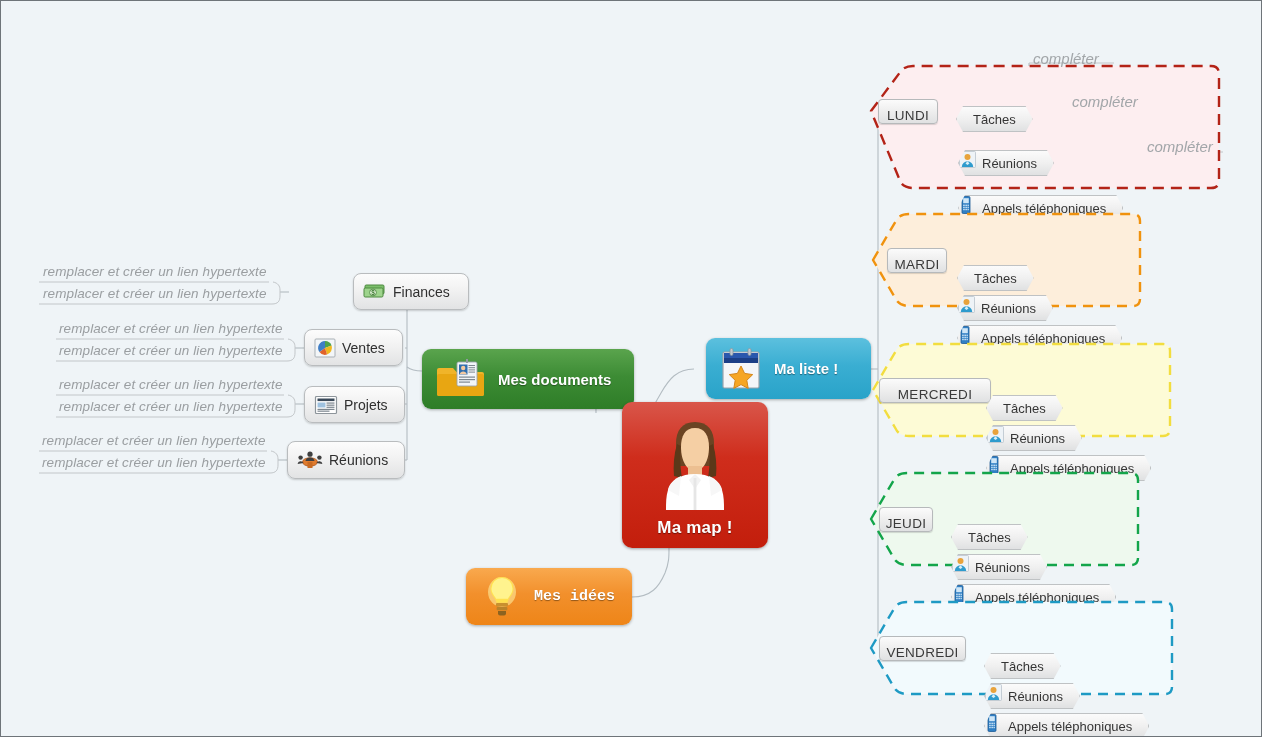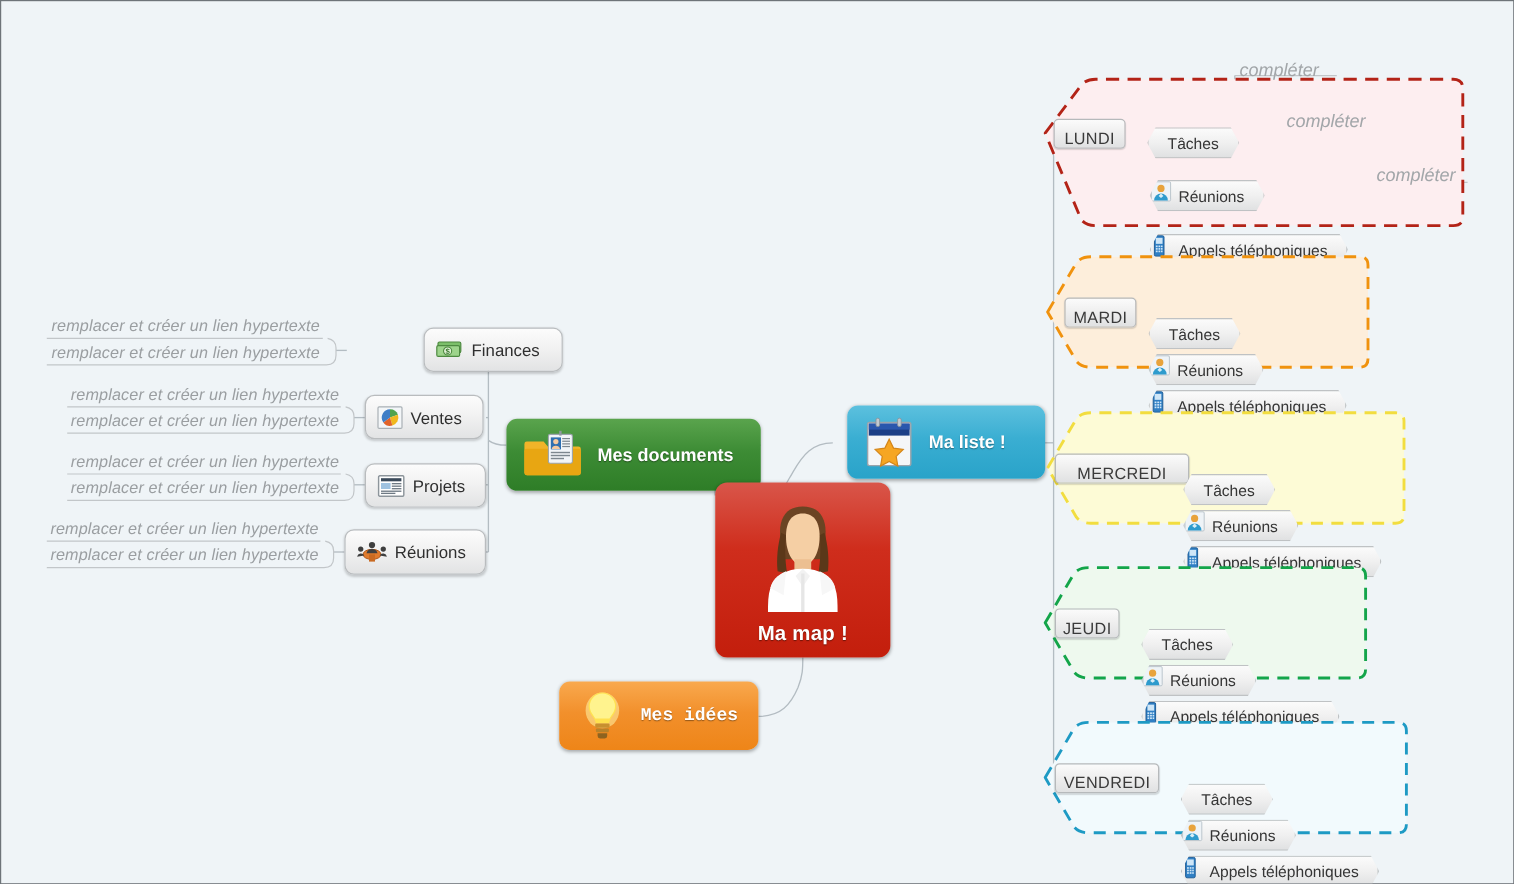--- a/index.html
+++ b/index.html
@@ -21,21 +21,21 @@
     position: absolute;
     left: 0; top: 0;
     width: 1262px;
     height: 737px;
     pointer-events: none;
   }
 
   
   .central {
     position: absolute;
-    left: 595px; top: 401px;
+    left: 621px; top: 401px;
     width: 146px; height: 146px;
     border-radius: 10px;
     background: linear-gradient(180deg, #d9564a 0%, #cf2d1c 38%, #c31e0c 100%);
     box-shadow: 0 1px 3px rgba(0,0,0,.35);
     display: flex;
     flex-direction: column;
     align-items: center;
     justify-content: flex-end;
     padding-bottom: 10px;
     box-sizing: border-box;

